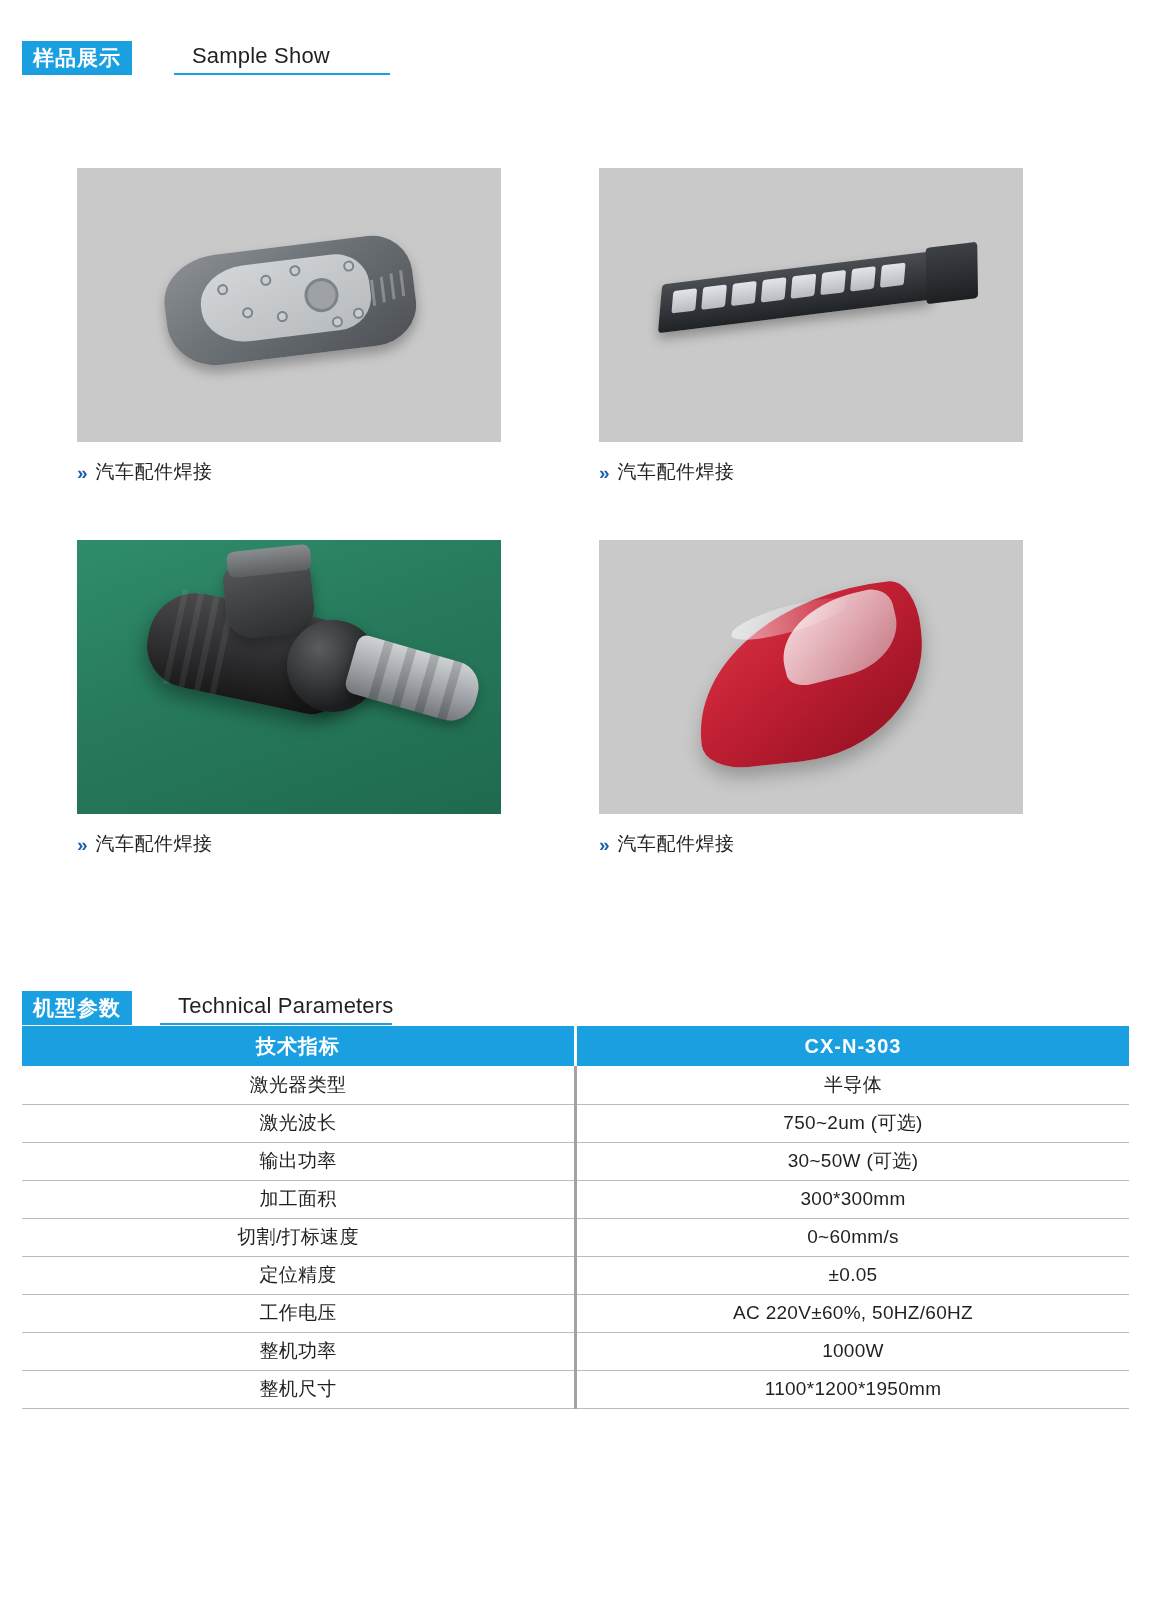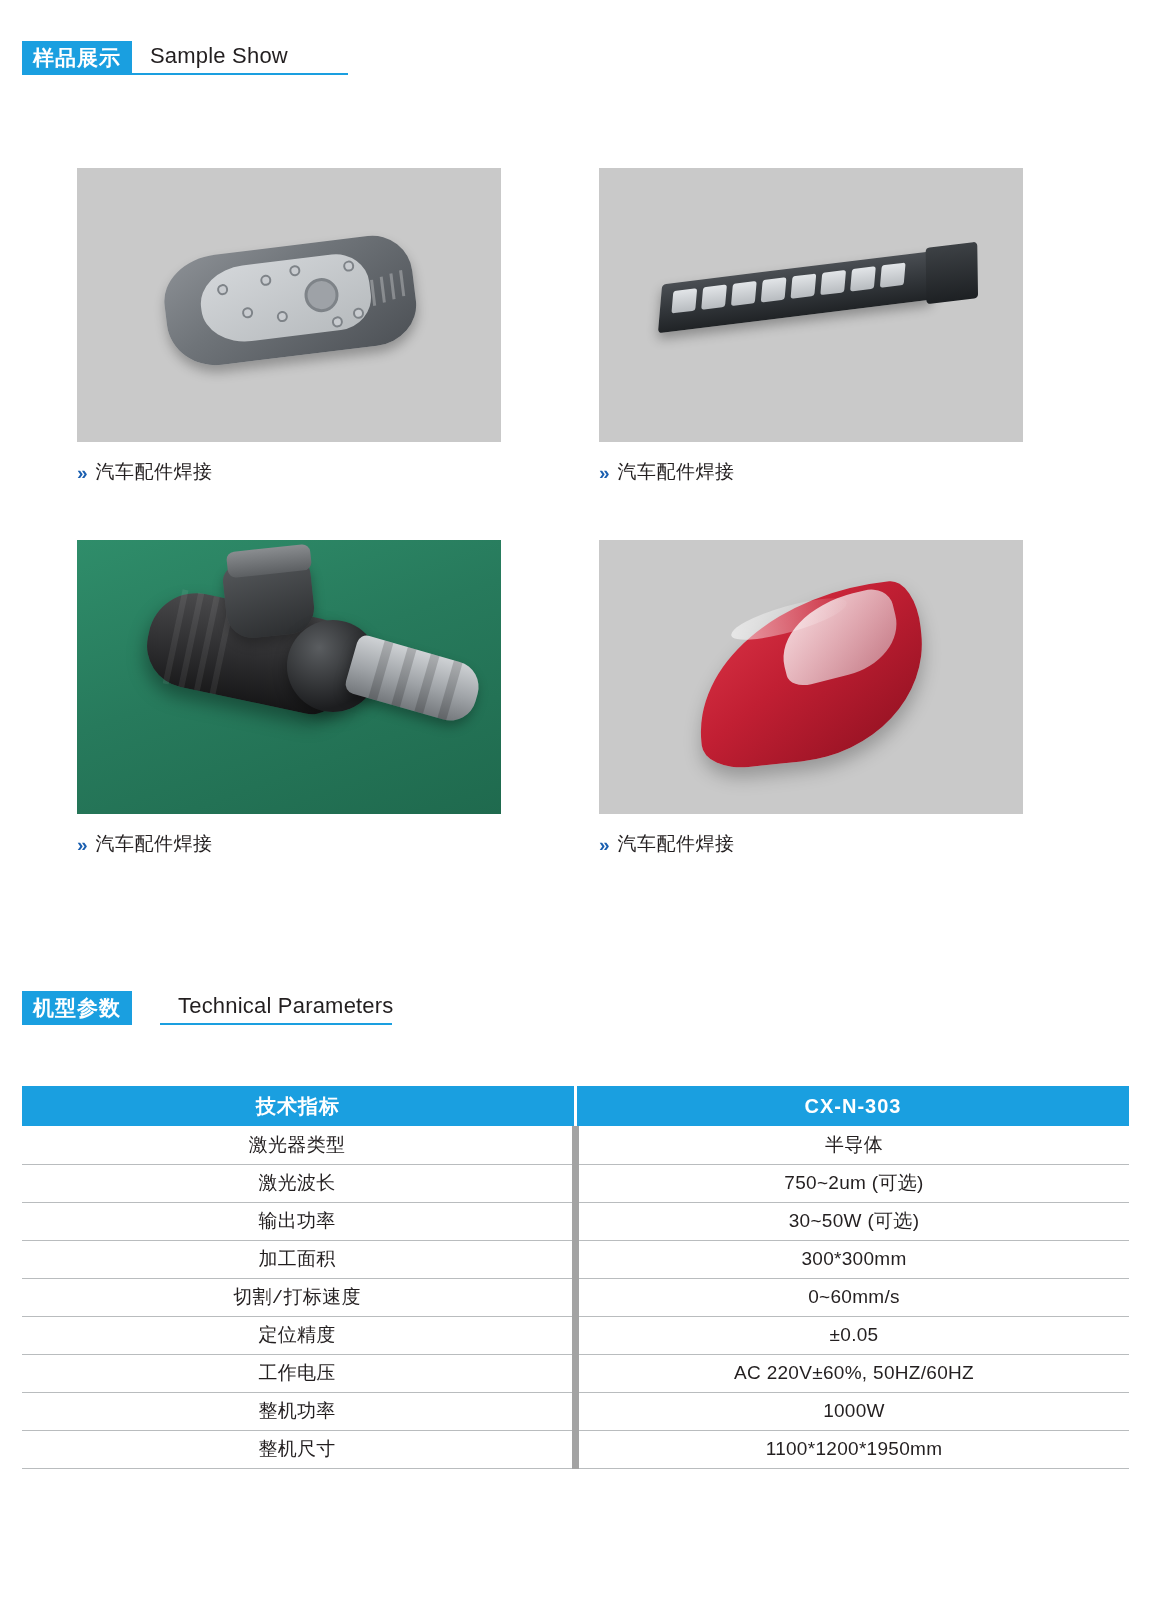--- a/index.html
+++ b/index.html
@@ -38,21 +38,21 @@
     padding: 0 0 6px 18px;
     line-height: 1;
   }
   .section-en {
     font-size: 22px;
     color: #231f20;
     white-space: nowrap;
     letter-spacing: 0.2px;
   }
 
-  #sample-header { left: 22px; top: 41px; }
+  #sample-header { left: 22px; top: 41px; gap: 42px; }
   #sample-header .section-en-wrap { width: 216px; }
 
   #params-header { left: 22px; top: 991px; }
   #params-header .section-en-wrap { width: 232px; margin-left: 28px; }
 
   
   .sample-grid {
     position: absolute;
     left: 77px;
     top: 168px;
@@ -235,21 +235,21 @@
     width: 120px; height: 26px;
     background: linear-gradient(90deg, rgba(255,255,255,0.55), rgba(255,255,255,0.05));
     border-radius: 50%;
     transform: rotate(-16deg);
   }
 
   
   .param-table {
     position: absolute;
     left: 22px;
-    top: 1086px;
+    top: 1026px;
     width: 1107px;
     border-collapse: collapse;
     table-layout: fixed;
   }
   .param-table th {
     background: #1a9fe0;
     color: #ffffff;
     font-size: 20px;
     font-weight: bold;
     height: 40px;
@@ -258,21 +258,21 @@
   }
   .param-table th.first { border-right: 3px solid #ffffff; }
   .param-table td {
     text-align: center;
     font-size: 19px;
     height: 38px;
     color: #231f20;
     border-bottom: 1px solid #b9bcbe;
     letter-spacing: 0.3px;
   }
-  .param-table td.label { width: 449px; border-right: 7px solid #a3a3a3; font-family: Liberation Mono, monospace; }
+  .param-table td.label { width: 449px; border-right: 3px solid #a3a3a3; }
   .param-table tr:last-child td { border-bottom: 1px solid #b9bcbe; }
 </style>
 </head>
 <body>
 
 <div class="section-header" id="sample-header">
   <div class="section-tag">样品展示</div>
   <div class="section-en-wrap">
     <span class="section-en">Sample Show</span>
   </div>

